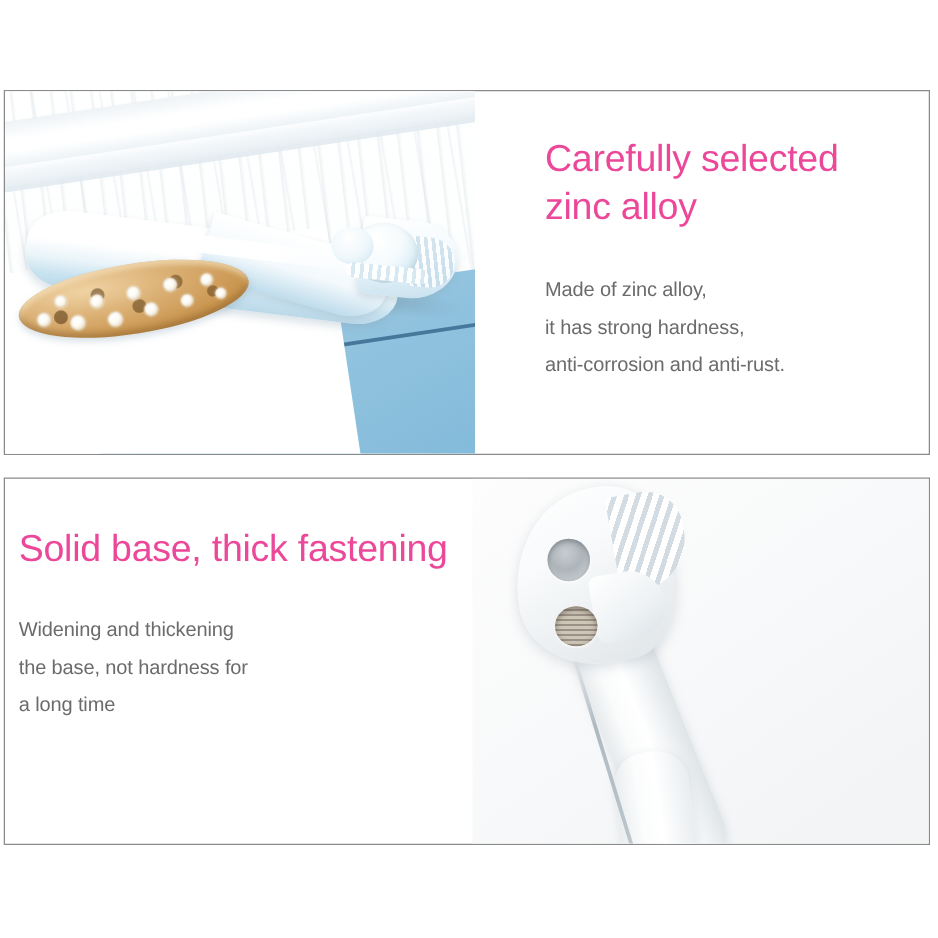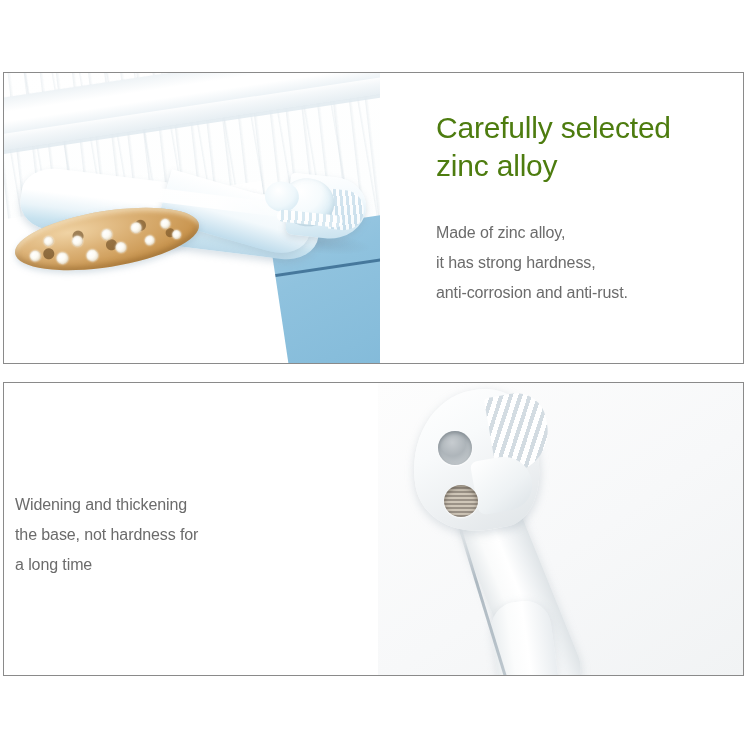--- a/index.html
+++ b/index.html
@@ -19,21 +19,21 @@
     overflow:hidden;
   }
   #panel-top{left:3px;top:72px;width:741px;height:292px;}
   #panel-bottom{left:3px;top:382px;width:741px;height:294px;}
 
   .panel-photo{position:absolute;top:0;bottom:0;overflow:hidden;}
   .panel-copy{position:absolute;top:0;bottom:0;}
 
   
   .headline{
-    color:#4d7c0f;
+    color:#ec4899;
     font-size:30px;
     line-height:38px;
     font-weight:400;
     letter-spacing:-0.2px;
     white-space:pre-line;
   }
   .subcopy{
     color:#6b6b6b;
     font-size:16px;
     line-height:30px;
@@ -327,20 +327,21 @@
 zinc alloy</div>
       <div class="subcopy" style="position:absolute;left:56px;top:145px;">Made of zinc alloy,
 it has strong hardness,
 anti-corrosion and anti-rust.</div>
     </div>
   </section>
 
   <section class="panel" id="panel-bottom">
 
     <div class="panel-copy" style="left:0;width:376px;">
+      <div class="headline" style="position:absolute;left:11px;top:38px;">Solid base, thick fastening</div>
       <div class="subcopy" style="position:absolute;left:11px;top:107px;">Widening and thickening
 the base, not hardness for
 a long time</div>
     </div>
 
     <div class="panel-photo" id="photo-handle-base">
       <div class="base-wrap">
         <div class="arm"></div>
         <div class="arm2"></div>
         <div class="arm-crease"></div>

